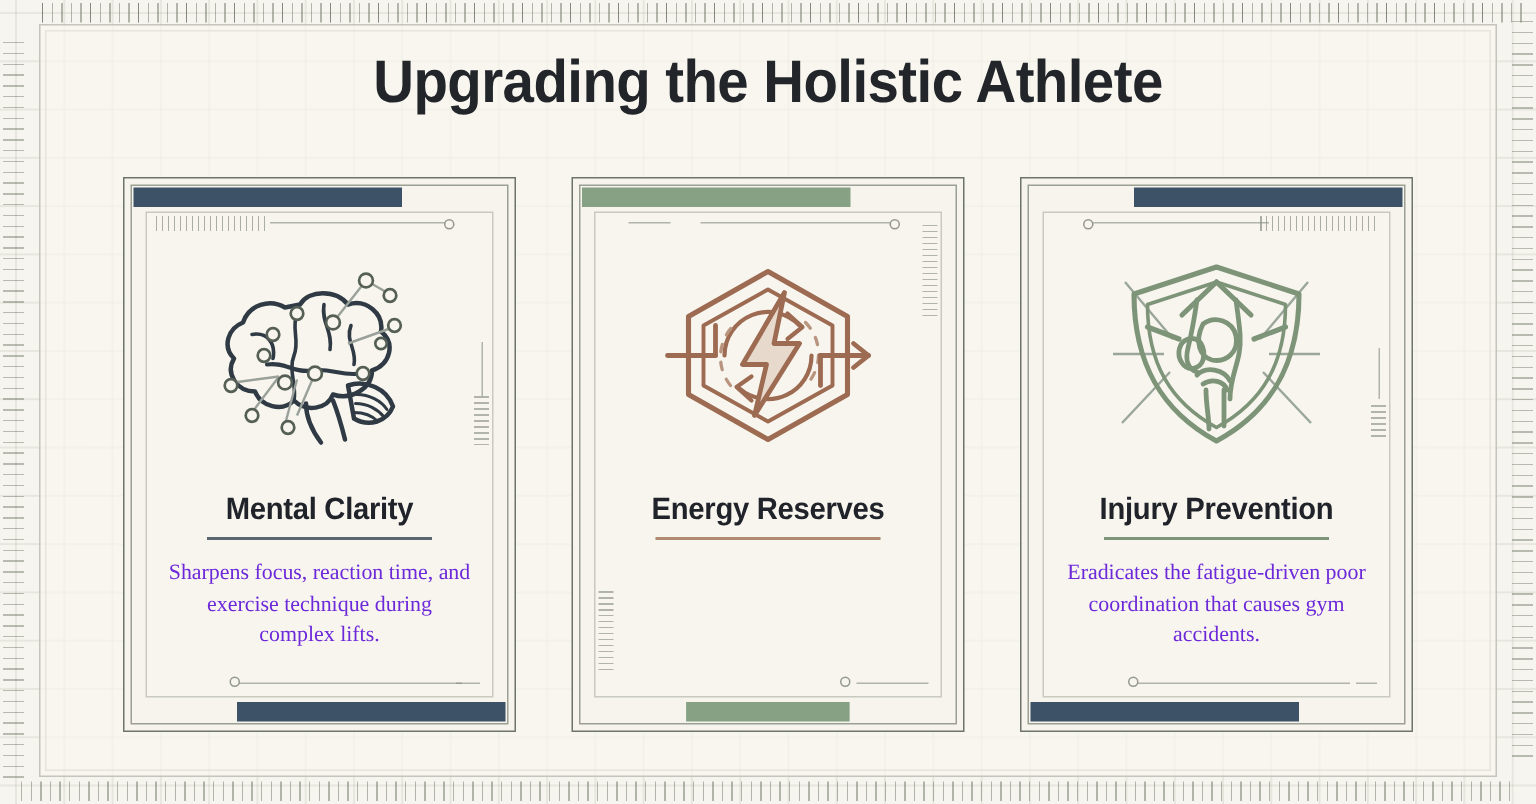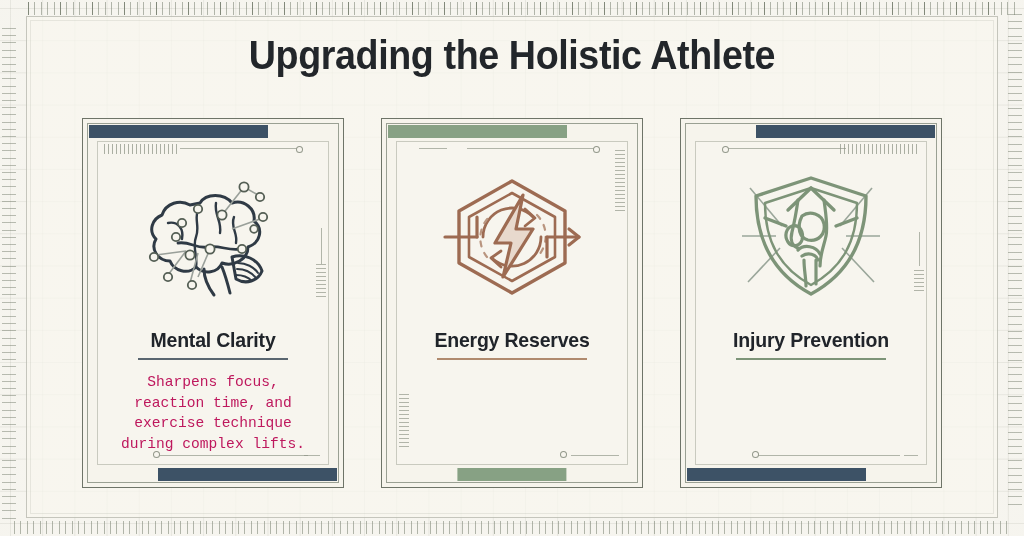--- a/index.html
+++ b/index.html
@@ -161,24 +161,24 @@
     white-space:nowrap;
     font-family:"Liberation Sans", sans-serif;
   }
   .card-divider{
     position:absolute;left:50%;transform:translateX(-50%);
     top:216px;width:150px;height:2px;
   }
   .card-body{
     position:absolute;left:14px;right:14px;top:230px;
     text-align:center;
-    font-family:Liberation Mono, monospace;
+    font-family:Liberation Serif, serif;
     font-size:14.6px;
     line-height:1.42;
-    color:#be185d;
+    color:#6d28d9;
   }
 </style>
 </head>
 <body>
 
 <div id="page">
   <div id="grid"></div>
   <div id="sheet"></div>
 
   <div class="ruler ruler-top"></div>
@@ -348,17 +348,18 @@
               <path d="M62 80 C68 74 80 76 84 84"></path>
               <path d="M66 86 C72 82 80 84 82 90"></path>
               <path d="M68 90 C68 100 70 108 70 116"></path>
               <path d="M80 90 C80 100 80 108 80 114"></path>
             </g>
           </svg>
         </div>
 
         <div class="card-title">Injury Prevention</div>
         <div class="card-divider" style="background:#7d9478"></div>
+        <div class="card-body">Eradicates the fatigue-driven poor coordination that causes gym accidents.</div>
       </div>
     </div>
 
   </div>
 </div>
 
 </body></html>

